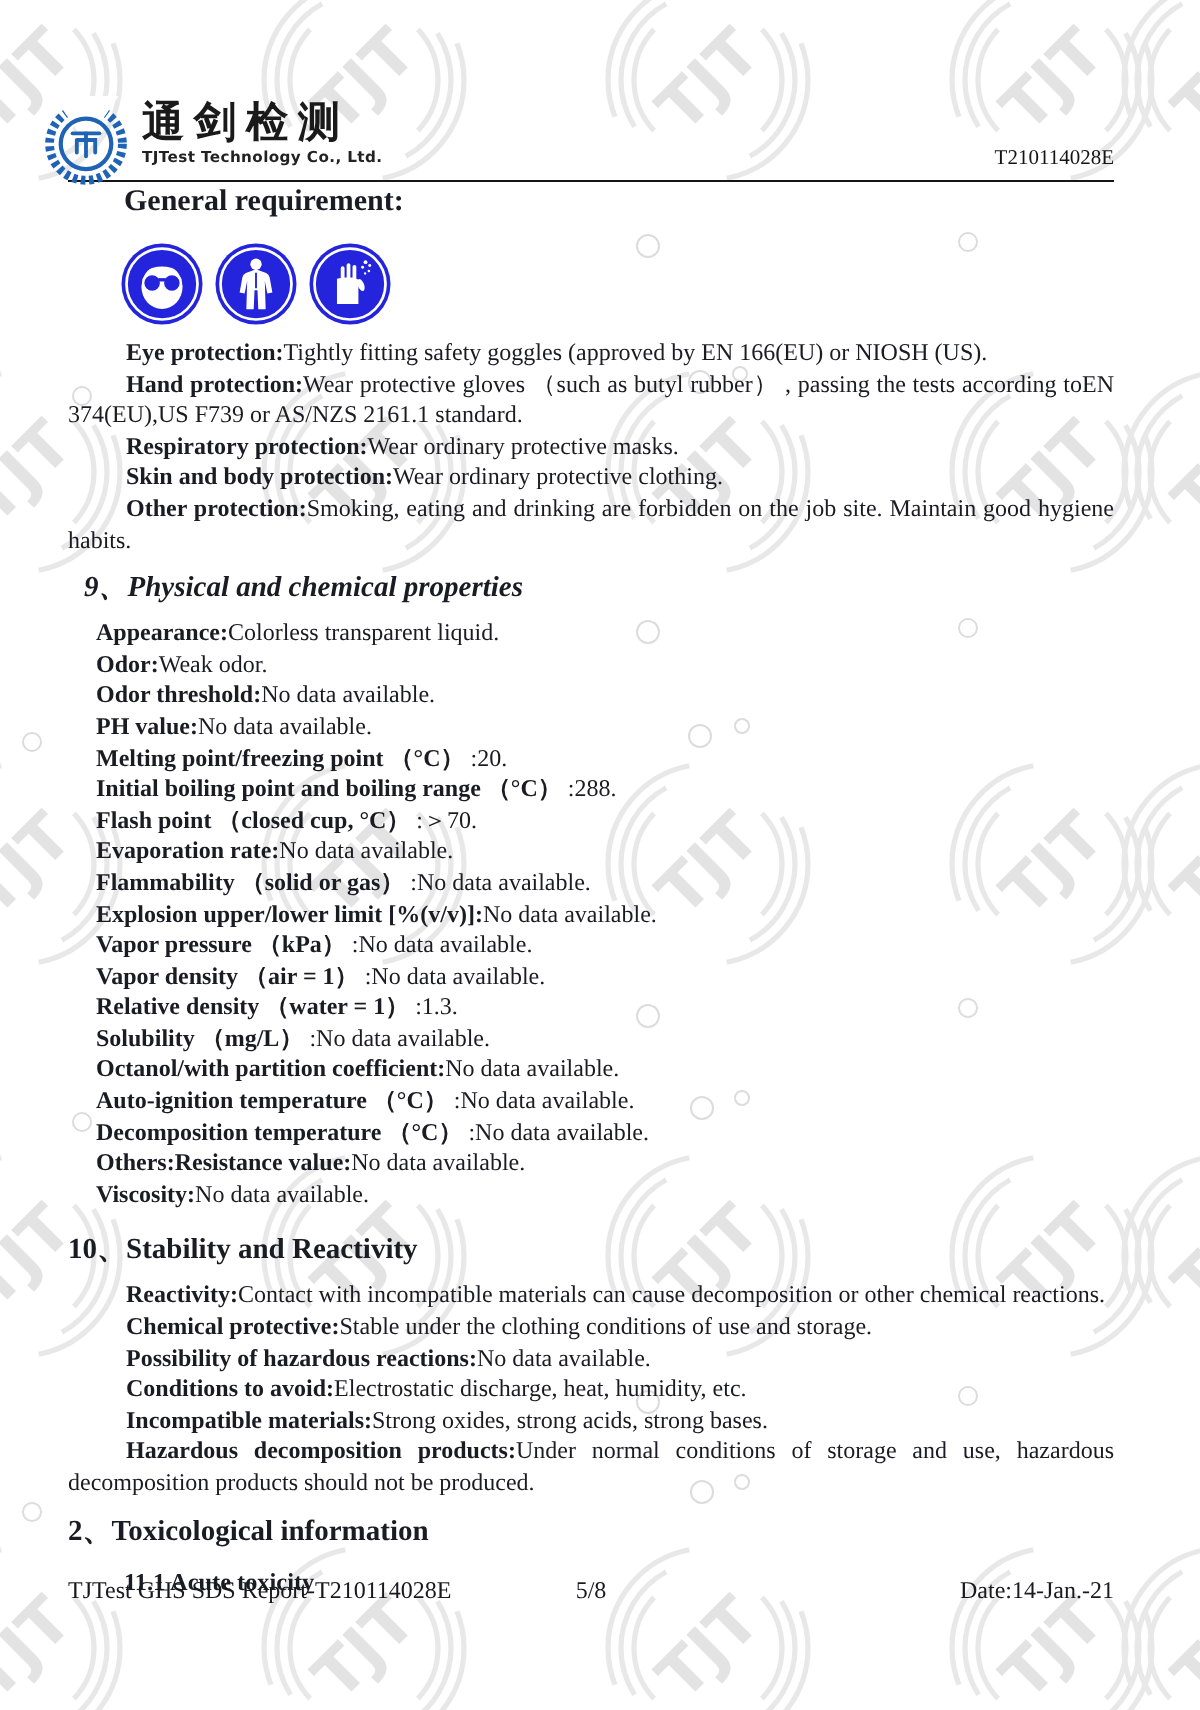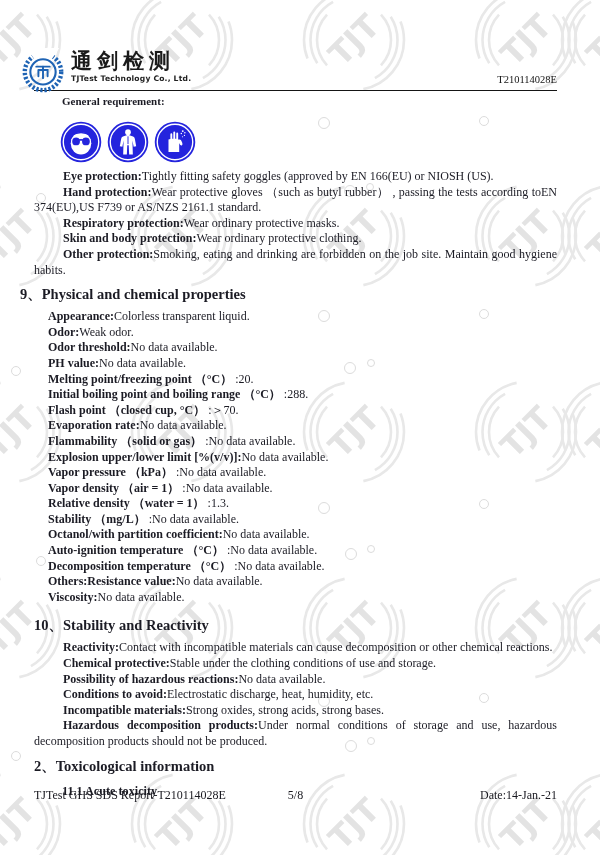--- a/index.html
+++ b/index.html
@@ -14,28 +14,28 @@
   .wm-dot{position:absolute;border:1.2px solid #dcdcdc;border-radius:50%;}
   
   #content{position:relative;z-index:2;}
   .header{position:relative;height:90px;}
   .logo{position:absolute;left:20px;top:46px;display:flex;align-items:flex-start;}
   .logo-txt{margin-left:5px;padding-top:4px;}
   .logo-cn{font-family:"DejaVu Sans","Liberation Sans",sans-serif;font-weight:bold;font-size:21px;letter-spacing:5px;color:#1a1a1a;line-height:22px;white-space:nowrap;}
   .logo-en{font-family:"DejaVu Sans","Liberation Sans",sans-serif;font-weight:bold;font-size:7.6px;letter-spacing:.2px;color:#222;margin-top:2px;}
   .report-code{position:absolute;right:43px;top:74px;font-size:10.5px;color:#141414;}
   .page-rule{border-bottom:1.8px solid #151515;width:523px;margin-left:34px;}
-  .gen-title{font-size:11px;font-weight:bold;margin:3px 0 12px 62px;line-height:15px;}
+  .gen-title{font-size:15px;font-weight:bold;margin:3px 0 12px 62px;line-height:15px;}
   .ppe-row{display:flex;gap:5px;margin:3px 0 0 60px;}
   .ppe-row svg{display:block;}
   .block{margin:0 43px 0 34px;}
   .para{font-size:12px;line-height:15.6px;text-indent:29px;text-align:justify;margin:0;}
   .prop-line{font-size:12px;line-height:15.6px;padding-left:14px;margin:0;}
   .sec-h{font-size:14.5px;font-weight:bold;margin:8px 43px 6px 34px;line-height:18px;}
-  .sec-h.first{margin-left:20px;margin-top:7px;}
+  .sec-h.first{margin-left:42px;margin-top:7px;font-style:italic;}
   .sub-h{font-size:12.2px;font-weight:bold;margin:9px 43px 0 62px;line-height:15px;}
   .mt-par{margin-top:6px;}
   .footer{position:absolute;left:34px;top:788px;width:523px;display:flex;font-size:12px;color:#18181f;z-index:2;justify-content:center;}
   .footer .f-left{flex:1;text-align:left;}
   .footer .f-center{flex:0 0 auto;}
   .footer .f-right{flex:1;text-align:right;}
   b{font-weight:bold;}
 </style>
 </head>
 <body>
@@ -341,21 +341,21 @@
       <p class="prop-line"><b>PH value:</b><span>No data available.</span></p>
       <p class="prop-line"><b>Melting point/freezing point （°C）</b><span> :20.</span></p>
       <p class="prop-line"><b>Initial boiling point and boiling range （°C）</b><span> :288.</span></p>
       <p class="prop-line"><b>Flash point （closed cup, °C）</b><span> :＞70.</span></p>
       <p class="prop-line"><b>Evaporation rate:</b><span>No data available.</span></p>
       <p class="prop-line"><b>Flammability （solid or gas）</b><span> :No data available.</span></p>
       <p class="prop-line"><b>Explosion upper/lower limit [%(v/v)]:</b><span>No data available.</span></p>
       <p class="prop-line"><b>Vapor pressure （kPa）</b><span> :No data available.</span></p>
       <p class="prop-line"><b>Vapor density （air = 1）</b><span> :No data available.</span></p>
       <p class="prop-line"><b>Relative density （water = 1）</b><span> :1.3.</span></p>
-      <p class="prop-line"><b>Stability （mg/L）</b><span> :No data available.</span></p>
+      <p class="prop-line"><b>Solubility （mg/L）</b><span> :No data available.</span></p>
       <p class="prop-line"><b>Octanol/with partition coefficient:</b><span>No data available.</span></p>
       <p class="prop-line"><b>Auto-ignition temperature （°C）</b><span> :No data available.</span></p>
       <p class="prop-line"><b>Decomposition temperature （°C）</b><span> :No data available.</span></p>
       <p class="prop-line"><b>Others:Resistance value:</b><span>No data available.</span></p>
       <p class="prop-line"><b>Viscosity:</b><span>No data available.</span></p>
     </div>
 
   <div class="sec-h" style="margin-top:11px;">10、Stability and Reactivity</div>
   <div class="block" id="section10-list">
       <p class="para"><b>Reactivity:</b><span>Contact with incompatible materials can cause decomposition or other chemical reactions.</span></p>

